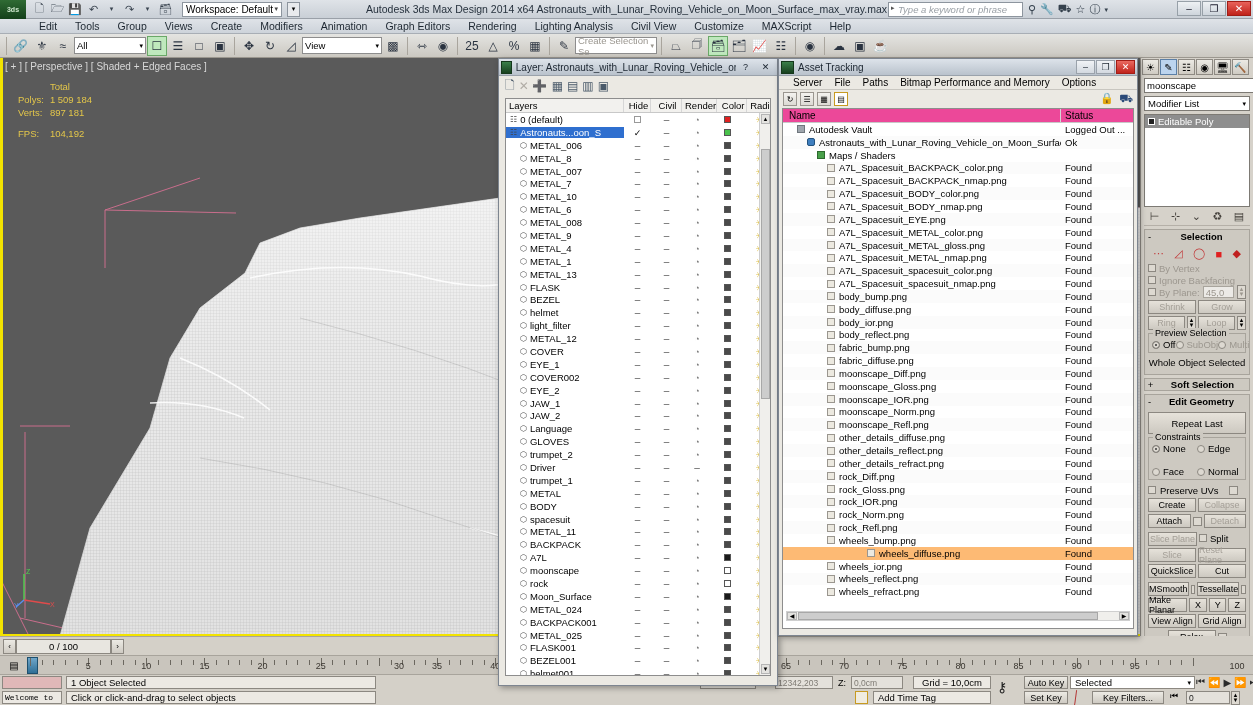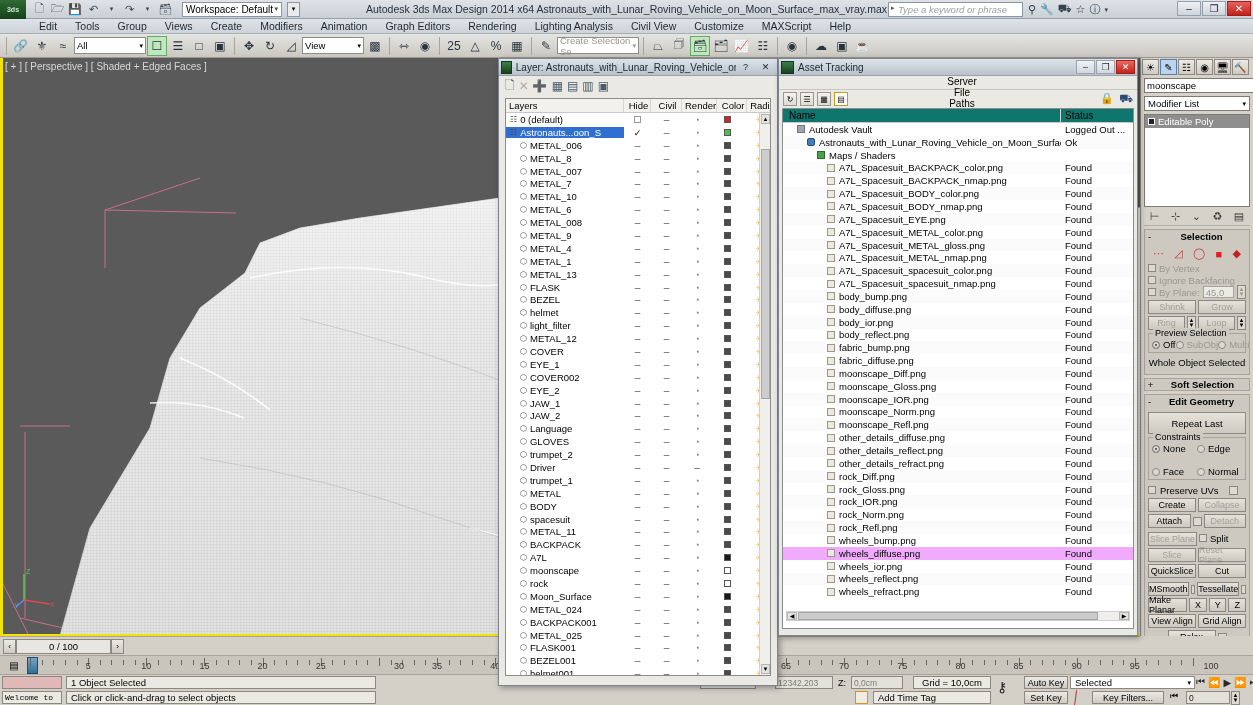--- a/index.html
+++ b/index.html
@@ -189,29 +189,29 @@
   .cchip{display:inline-block;width:7px;height:7px;border:1px solid #555;}
   .rad{font-size:9px;color:#d8b62a;}
   .oic{font-size:8px;color:#444;}
   .lscroll{position:absolute;right:0;top:14px;width:11px;bottom:0;background:#f0efec;border-left:1px solid #cfcfcf;}
   .lthumb{position:absolute;left:1px;top:36px;width:9px;height:250px;background:#cdcdcd;border:1px solid #a8a8a8;}
   .lsarrow{position:absolute;left:1px;width:9px;height:10px;background:#e4e3e0;border:1px solid #b5b5b5;
     font-size:6px;text-align:center;line-height:9px;}
   
   #assetDlg{left:778px;top:58px;width:360px;height:578px;}
   .at-menu{height:14px;display:flex;align-items:center;gap:0;font-size:10px;padding-left:8px;background:#ebe9e3;
-    border-bottom:1px solid #c8c6c0;flex-direction:column;}
+    border-bottom:1px solid #c8c6c0;}
   .at-menu span{padding:0 6px;}
   .at-tools{height:18px;display:flex;align-items:center;gap:3px;padding:1px 4px;background:#ebe9e3;}
   .at-tb{width:14px;height:14px;border:1px solid #9a968f;background:linear-gradient(#f4f3ef,#dcdad4);
     display:flex;align-items:center;justify-content:center;font-size:8px;}
   .at-tb.act{border-color:#c79a21;background:#fff;}
   .at-right{margin-left:auto;display:flex;gap:5px;font-size:11px;color:#2b4a78;}
   .at-grid{margin:0 3px;border:1px solid #8d8d8d;background:#fff;height:521px;position:relative;overflow:hidden;}
-  .at-hd{display:flex;height:14px;background:#0f766e;border-bottom:1px solid #c8c8c8;font-size:10px;}
+  .at-hd{display:flex;height:14px;background:#ec4899;border-bottom:1px solid #c8c8c8;font-size:10px;}
   .at-hd .c1{flex:1;padding-left:6px;line-height:13px;border-right:1px solid #d6d6d6;}
   .at-hd .c2{flex:0 0 72px;padding-left:4px;line-height:13px;}
   .at-row{display:flex;height:12.85px;align-items:center;font-size:9.5px;}
   .at-row .n{flex:1;display:flex;align-items:center;gap:4px;white-space:nowrap;overflow:hidden;}
   .at-row .s{flex:0 0 72px;padding-left:4px;}
   .at-ic{width:8px;height:8px;display:inline-block;flex:0 0 auto;}
   .ic-vault{background:#9fa6ad;border:1px solid #6f767d;}
   .ic-max{background:#3f7fbf;border:1px solid #24537f;border-radius:2px;}
   .ic-maps{background:#49a04a;border:1px solid #2d6a2e;}
   .ic-png{background:#ece9e0;border:1px solid #9a968f;}
@@ -286,21 +286,21 @@
     <span class="ca">▾</span>
   </div>
   <div class="tb sel">☐</div>
   <div class="tb">☰</div>
   <div class="tb">□</div>
   <div class="tb">▣</div>
   <div class="tbsep"></div>
   <div class="tb">✥</div>
   <div class="tb">↻</div>
   <div class="tb">◿</div>
-  <div class="tbcombo" style="width:62px">
+  <div class="tbcombo" style="width:80px">
     <span>View</span>
     <span class="ca">▾</span>
   </div>
   <div class="tb">▩</div>
   <div class="tbsep"></div>
   <div class="tb">⇿</div>
   <div class="tb">◉</div>
   <div class="tbsep"></div>
   <div class="tb">
       <span>25</span>
@@ -383,20 +383,46 @@
       <path d="M633 480 L633 534"></path>
       <path d="M633 534 L663 534"></path>
       <path d="M633 534 L633 560"></path>
       <path d="M657 526 L663 534 L657 541"></path>
     </g>
     <rect x="500" y="490" width="5" height="5" fill="#3a3a3a"></rect>
   </svg>
   <div id="vp-yellow-l"></div>
   <div id="vp-yellow-b"></div>
   <div id="vplabel">[ + ] [ Perspective ] [ Shaded + Edged Faces ]</div>
+  <div id="vpstats">
+    <table>
+      <tbody>
+          <tr>
+            <td></td>
+            <td>Total</td>
+          </tr>
+      <tr>
+            <td>Polys:</td>
+          <td>1 509 184</td>
+          </tr>
+      <tr>
+            <td>Verts:</td>
+          <td>897 181</td>
+          </tr>
+      <tr>
+            <td style="height:8px"></td>
+            <td></td>
+          </tr>
+      <tr>
+            <td>FPS:</td>
+          <td>104,192</td>
+          </tr>
+    </tbody>
+      </table>
+  </div>
   <svg id="axisgiz">
     <line x1="10" y1="32" x2="10" y2="6" stroke="#4fd14f" stroke-width="1.4"></line>
     <line x1="10" y1="32" x2="36" y2="36" stroke="#e04b4b" stroke-width="1.4"></line>
     <line x1="10" y1="32" x2="2" y2="39" stroke="#5b8ff0" stroke-width="1.4"></line>
     <text x="12" y="6" fill="#4fd14f" font-size="7">Z</text>
     <text x="36" y="39" fill="#e04b4b" font-size="7">X</text>
     <text x="0" y="40" fill="#5b8ff0" font-size="7">Y</text>
   </svg>
 </div>
 
@@ -706,21 +732,21 @@
       <div class="rnum" style="left: 581.5px;">50</div>
       <div class="rnum" style="left: 639.65px;">55</div>
       <div class="rnum" style="left: 697.8px;">60</div>
       <div class="rnum" style="left: 755.95px;">65</div>
       <div class="rnum" style="left: 814.1px;">70</div>
       <div class="rnum" style="left: 872.25px;">75</div>
       <div class="rnum" style="left: 930.4px;">80</div>
       <div class="rnum" style="left: 988.55px;">85</div>
       <div class="rnum" style="left: 1046.7px;">90</div>
       <div class="rnum" style="left: 1104.85px;">95</div>
-      <div class="rnum" style="left: 1181px;">100</div>
+      <div class="rnum" style="left: 1207px;">100</div>
     </div>
 </div>
 
 <div id="statusbar">
   <div class="mzbox"></div>
   <div class="mzlbl">Welcome to M</div>
   <div class="stline" style="top:1px;width:310px;">1 Object Selected</div>
   <div class="stline" style="top:16px;width:310px;">Click or click-and-drag to select objects</div>
 
   <div class="coordlbl" style="left:744px;top:2px;">X:</div>
@@ -1537,21 +1563,21 @@
           </div>
           <div class="s">Found</div>
         </div>
         <div class="at-row">
           <div class="n" style="padding-left: 44px;">
             <span class="at-ic ic-png"></span>
             <span>wheels_bump.png</span>
           </div>
           <div class="s">Found</div>
         </div>
-        <div class="at-row" style="background: #f0abfc;">
+        <div class="at-row" style="background: #fdba74; padding-left: 40px;">
           <div class="n" style="padding-left: 44px;">
             <span class="at-ic ic-png"></span>
             <span>wheels_diffuse.png</span>
           </div>
           <div class="s">Found</div>
         </div>
         <div class="at-row">
           <div class="n" style="padding-left: 44px;">
             <span class="at-ic ic-png"></span>
             <span>wheels_ior.png</span>

